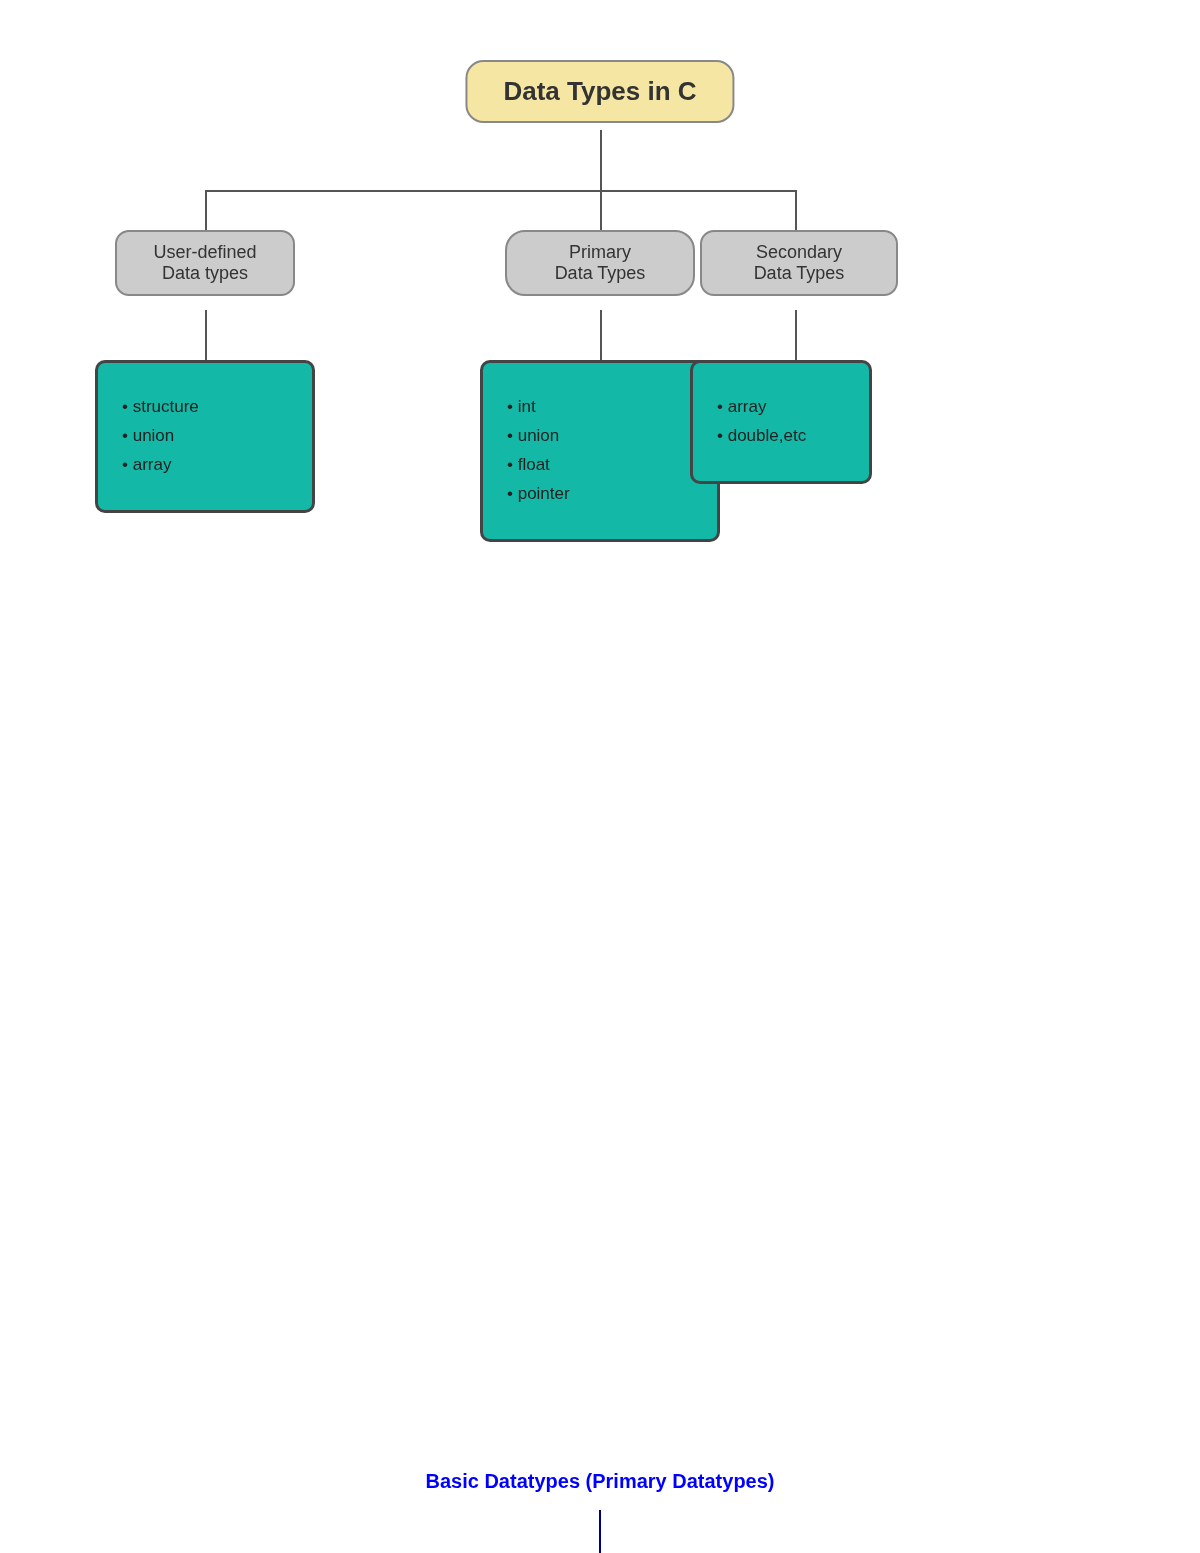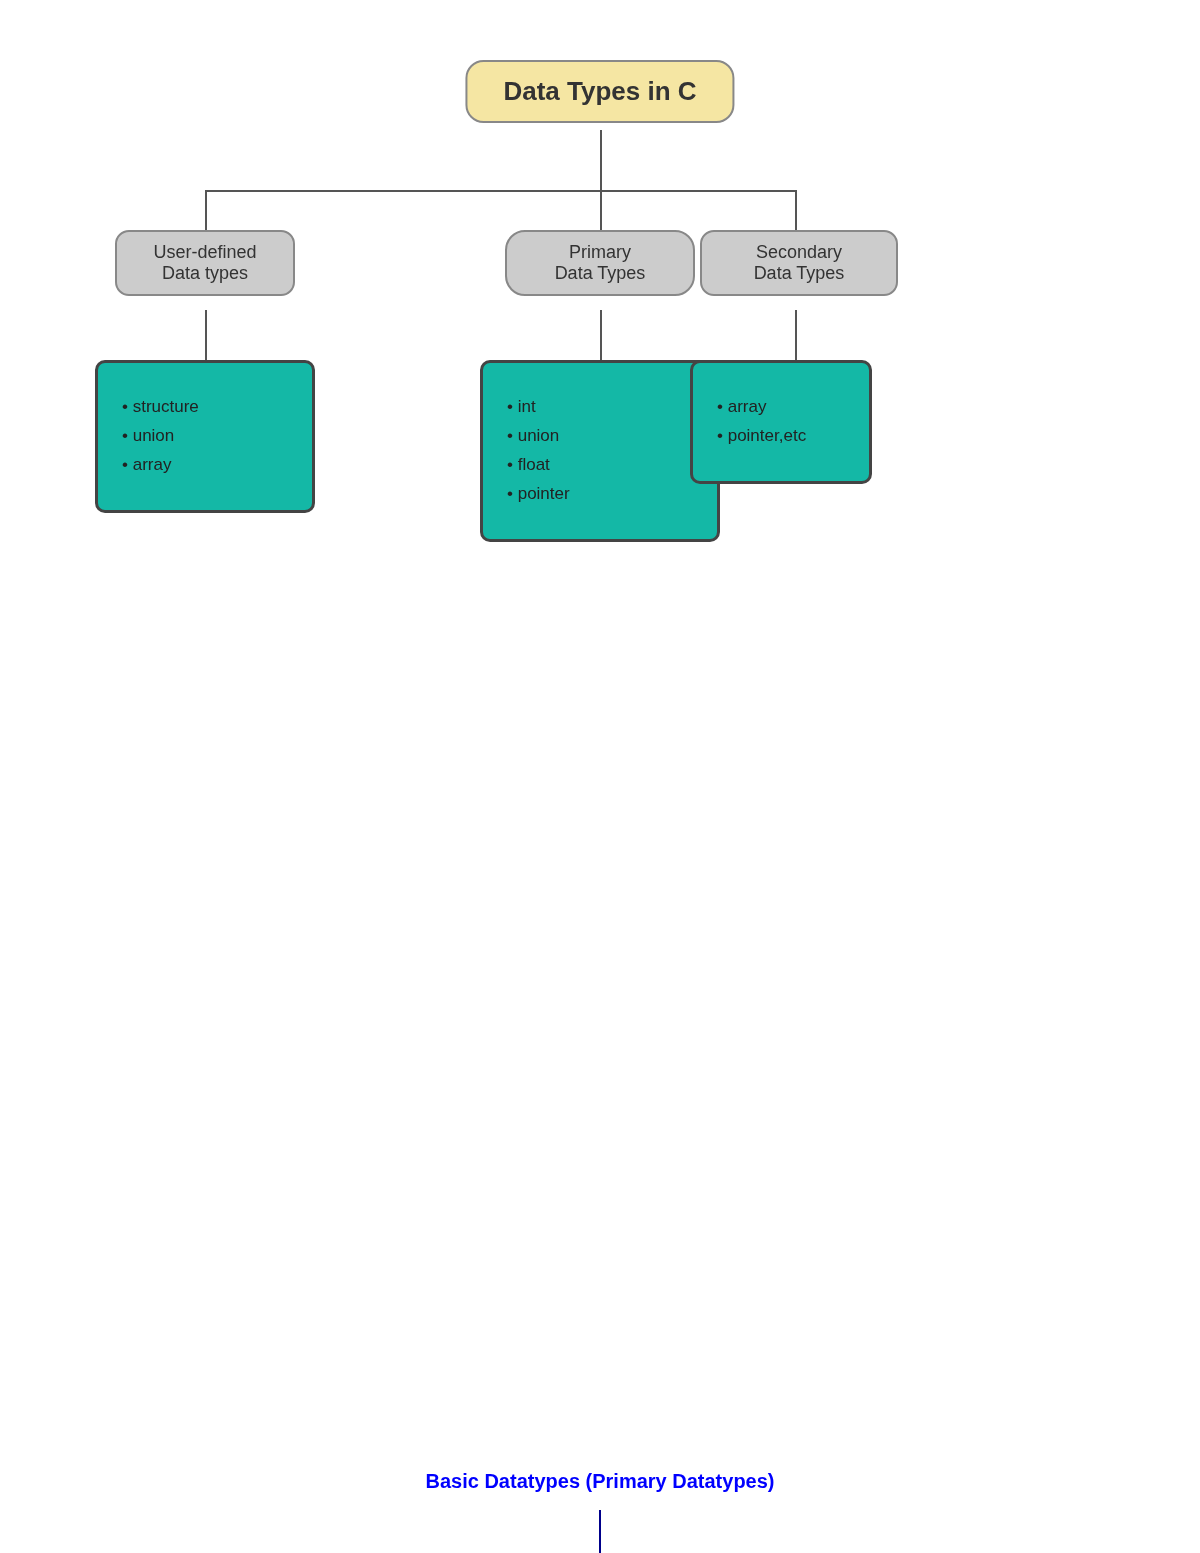--- a/index.html
+++ b/index.html
@@ -228,21 +228,21 @@
     <div class="bullet-item">array</div>
   </div>
   <div class="l2-box l2-box-center">
     <div class="bullet-item">int</div>
     <div class="bullet-item">union</div>
     <div class="bullet-item">float</div>
     <div class="bullet-item">pointer</div>
   </div>
   <div class="l2-box l2-box-right">
     <div class="bullet-item">array</div>
-    <div class="bullet-item">pointer,etc</div>
+    <div class="bullet-item">double,etc</div>
   </div>
 
 </div>
 
 <div class="diagram2">
 
   <div class="d2-title">
     <span>Basic Datatypes (Primary Datatypes)</span>
   </div>
 

